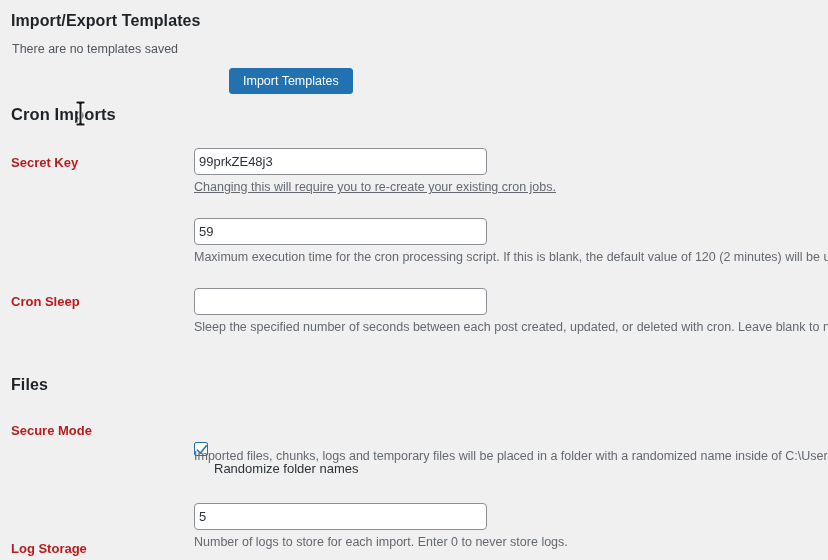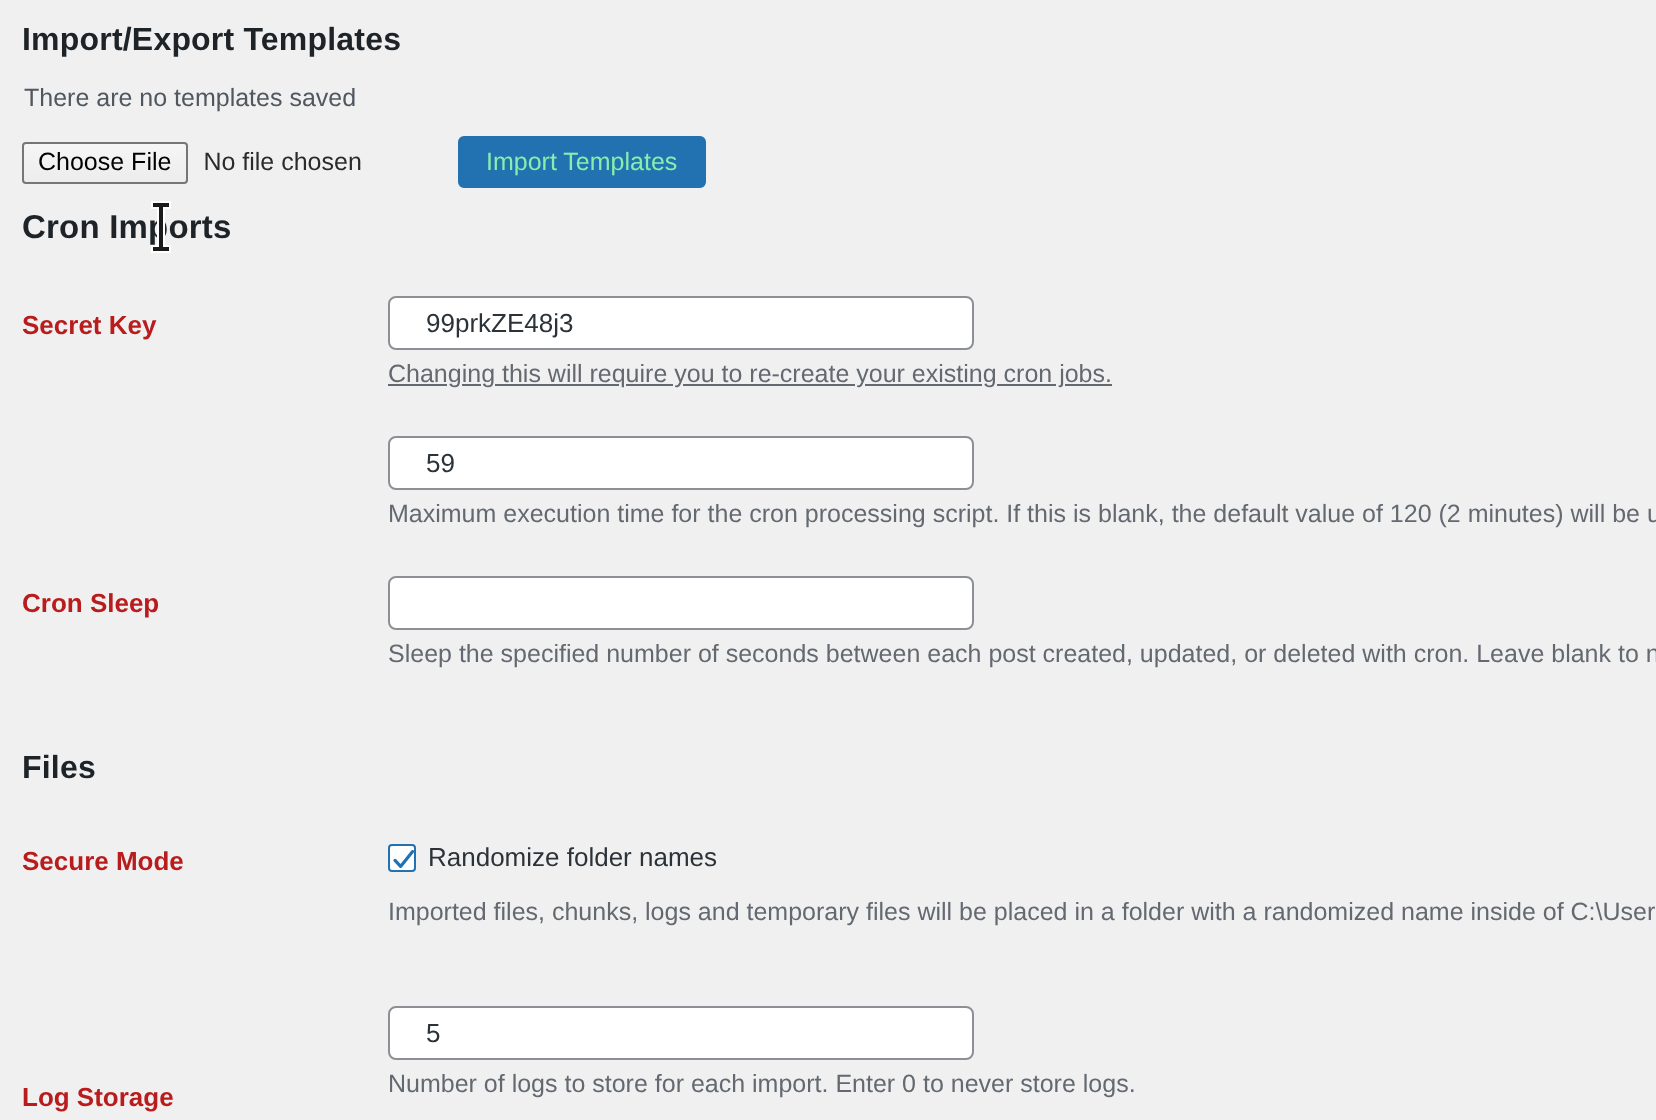--- a/index.html
+++ b/index.html
@@ -83,21 +83,21 @@
     left: 229px;
     top: 68px;
     height: 26px;
     padding: 0 13px;
     display: inline-flex;
     align-items: center;
     justify-content: center;
     background: #2271b1;
     border: 1px solid #2271b1;
     border-radius: 3px;
-    color: #86efac;
+    color: #ffffff;
     font-family: "Liberation Sans", sans-serif;
     font-size: 12.5px;
     line-height: 1;
     cursor: pointer;
     white-space: nowrap;
     box-sizing: border-box;
   }
 
   
   .field-label {
@@ -107,21 +107,21 @@
     font-weight: bold;
     color: #b91c1c;
     white-space: nowrap;
   }
   .text-input {
     position: absolute;
     left: 194px;
     width: 293px;
     height: 27px;
     box-sizing: border-box;
-    padding: 0 18px;
+    padding: 0 4px;
     background: #ffffff;
     border: 1px solid #8c8f94;
     border-radius: 4px;
     font-family: "Liberation Sans", sans-serif;
     font-size: 13px;
     color: #2c3338;
     outline: none;
   }
   .help-text {
     position: absolute;
@@ -173,20 +173,21 @@
     border-radius: 2px;
     position: relative;
     flex: 0 0 auto;
   }
   .cb-box svg { position: absolute; left: 1px; top: 1px; }
   .cb-label {
     margin-left: 6px;
     font-size: 13px;
     color: #2c3338;
     white-space: nowrap;
+    margin-top: 40px;
   }
 
   
   .ibeam-cursor {
     position: absolute;
     left: 74px;
     top: 100px;
     width: 13px;
     height: 27px;
     pointer-events: none;
@@ -194,24 +195,20 @@
 </style>
 </head>
 <body>
 
 <div class="screen">
 
   <div class="section-heading" id="heading-templates">Import/Export Templates</div>
 
   <div class="note-italic">There are no templates saved</div>
 
-  <div class="file-row">
-    <span class="choose-file-btn">Choose File</span>
-    <span class="file-status">No file chosen</span>
-  </div>
 
   <div class="primary-btn">Import Templates</div>
 
   <div class="section-heading" id="heading-cron">Cron Imports</div>
 
   <div class="field-label" id="label-secret-key">Secret Key</div>
   <input class="text-input" id="input-secret-key" type="text" value="99prkZE48j3" style="">
   <div class="help-text" id="help-secret-key">Changing this will require you to re-create your existing cron jobs.</div>
 
   <input class="text-input" id="input-cron-time" type="text" value="59" style="">

